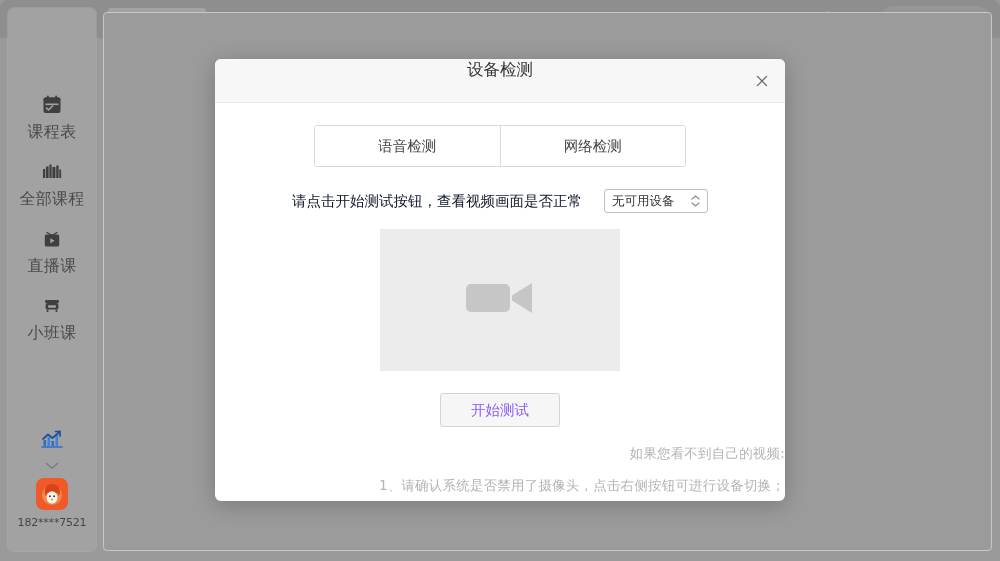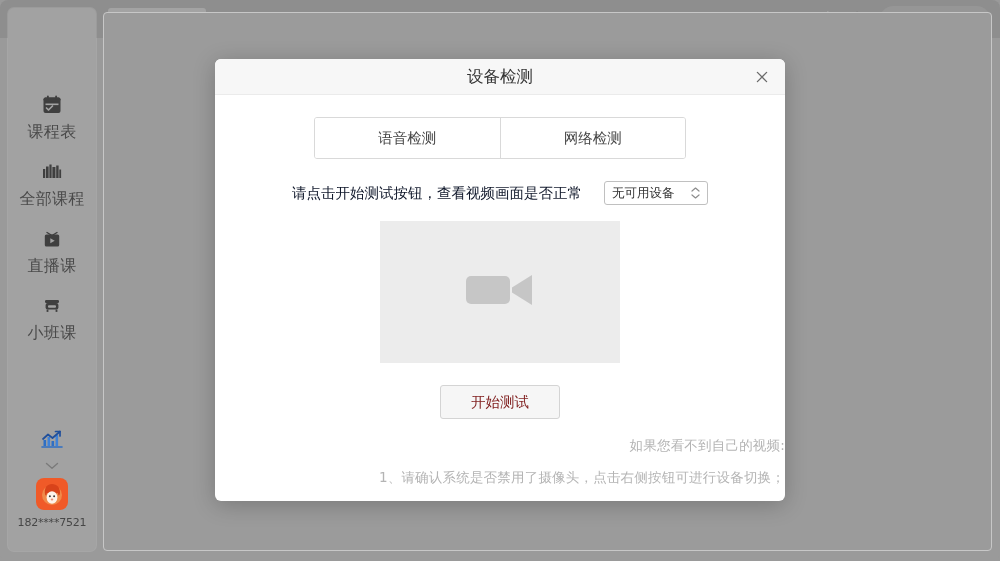--- a/index.html
+++ b/index.html
@@ -123,24 +123,24 @@
     position: absolute;
     left: 215px; top: 59px;
     width: 570px; height: 442px;
     background: #ffffff;
     border-radius: 6px;
     box-shadow: 0 4px 22px rgba(0,0,0,0.22);
     overflow: hidden;
   }
   #modal-header {
     position: relative;
-    height: 36px;
+    height: 44px;
     background: #f7f7f7;
     border-bottom: 1px solid #ebebeb;
-    display: flex; align-items: center; justify-content: center;
+    display: flex; align-items: flex-start; justify-content: center;
   }
   #modal-title {
     font-size: 16.5px; color: #333;
     font-family: "DejaVu Sans", sans-serif;
   }
   #modal-close {
     position: absolute; right: 10px; top: 50%;
     transform: translateY(-50%);
     width: 26px; height: 26px;
     display: flex; align-items: center; justify-content: center;
@@ -207,21 +207,21 @@
   }
 
   
   #start-test-button {
     margin: 22px auto 0;
     width: 120px; height: 34px;
     background: #f6f6f6;
     border: 1px solid #d4d4d4;
     border-radius: 3px;
     display: flex; align-items: center; justify-content: center;
-    font-size: 14.5px; color: #7f1d1d;
+    font-size: 14.5px; color: #8b5cf6;
     cursor: pointer;
     font-family: "DejaVu Sans", sans-serif;
   }
 
   
   #help-block {
     margin: 18px 0 0 58px;
     text-align: right;
   }
   .help-line {

